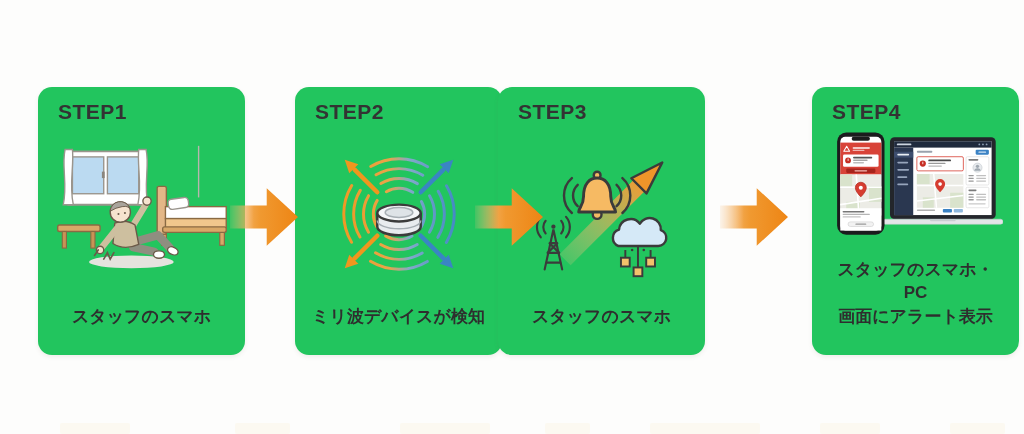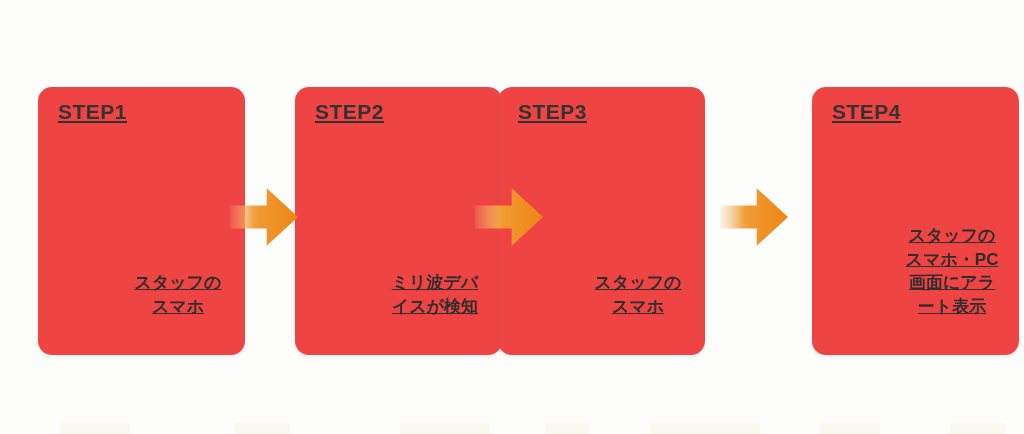--- a/index.html
+++ b/index.html
@@ -1,32 +1,32 @@
 <!DOCTYPE html>
 <html lang="ja"><head>
 <meta charset="utf-8">
 <title>Fall Detection Flow</title>
 <style>
   html,body{margin:0;padding:0;background:#fdfdfc;}
   body{font-family:"Liberation Sans","DejaVu Sans",sans-serif;color:#323232;}
   .stage{position:relative;width:1024px;height:434px;background:#fdfdfc;overflow:hidden;}
   .card{
     position:absolute;top:87px;width:207px;height:268px;
-    background:#ef4444;border-radius:14px;
+    background:#22c55e;border-radius:14px;
     box-shadow:0 2px 4px rgba(110,100,80,.10);
-    display:flex;flex-direction:row;
-    padding:13px 16px 24px;box-sizing:border-box;text-decoration:underline;
+    display:flex;flex-direction:column;
+    padding:13px 16px 24px;box-sizing:border-box;
   }
   .card.c1{left:38px;} .card.c2{left:295px;} .card.c3{left:498px;} .card.c4{left:812px;}
   .step-title{
     margin:0 0 0 4px;font-size:21px;font-weight:600;color:#333333;letter-spacing:.5px;line-height:1.1;
   }
   .illo{flex:1;display:flex;align-items:center;justify-content:center;overflow:hidden;}
   .caption{
-    margin:auto 0 12px;text-align:center;font-size:17px;font-weight:600;color:#2e2e2e;
+    margin:auto 0 2px;text-align:center;font-size:17px;font-weight:600;color:#2e2e2e;
     line-height:1.4;white-space:pre-line;
   }
   .flow-arrow{
     position:absolute;top:187px;width:68px;height:60px;
     background:linear-gradient(90deg,#f6c184 0%,#f09930 45%,#ee8514 100%);
     clip-path:polygon(0 31%,54% 31%,54% 2%,100% 50%,54% 98%,54% 69%,0 69%);
     -webkit-mask-image:linear-gradient(90deg,rgba(0,0,0,.15),#000 35%);
     mask-image:linear-gradient(90deg,rgba(0,0,0,.15),#000 35%);
   }
   .fa1{left:230px;} .fa2{left:475px;} .fa3{left:720px;}

